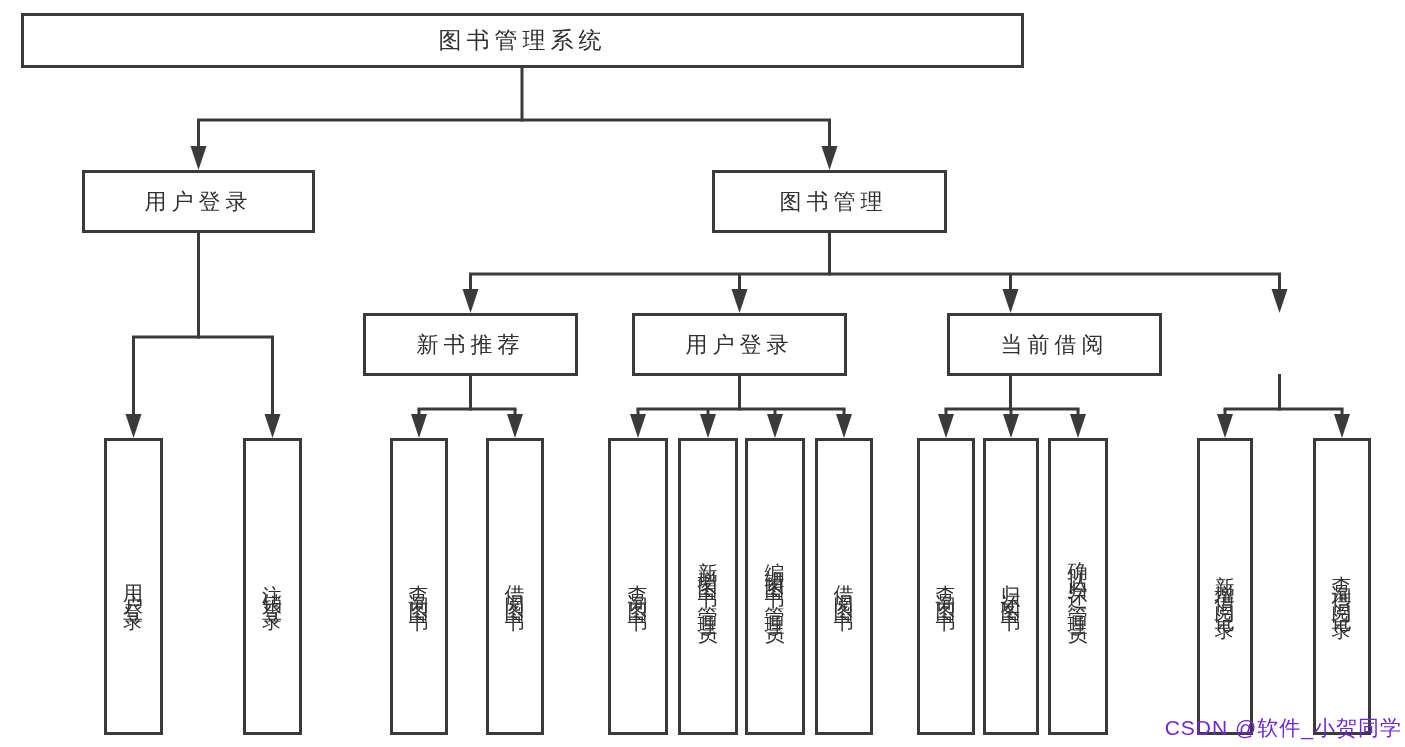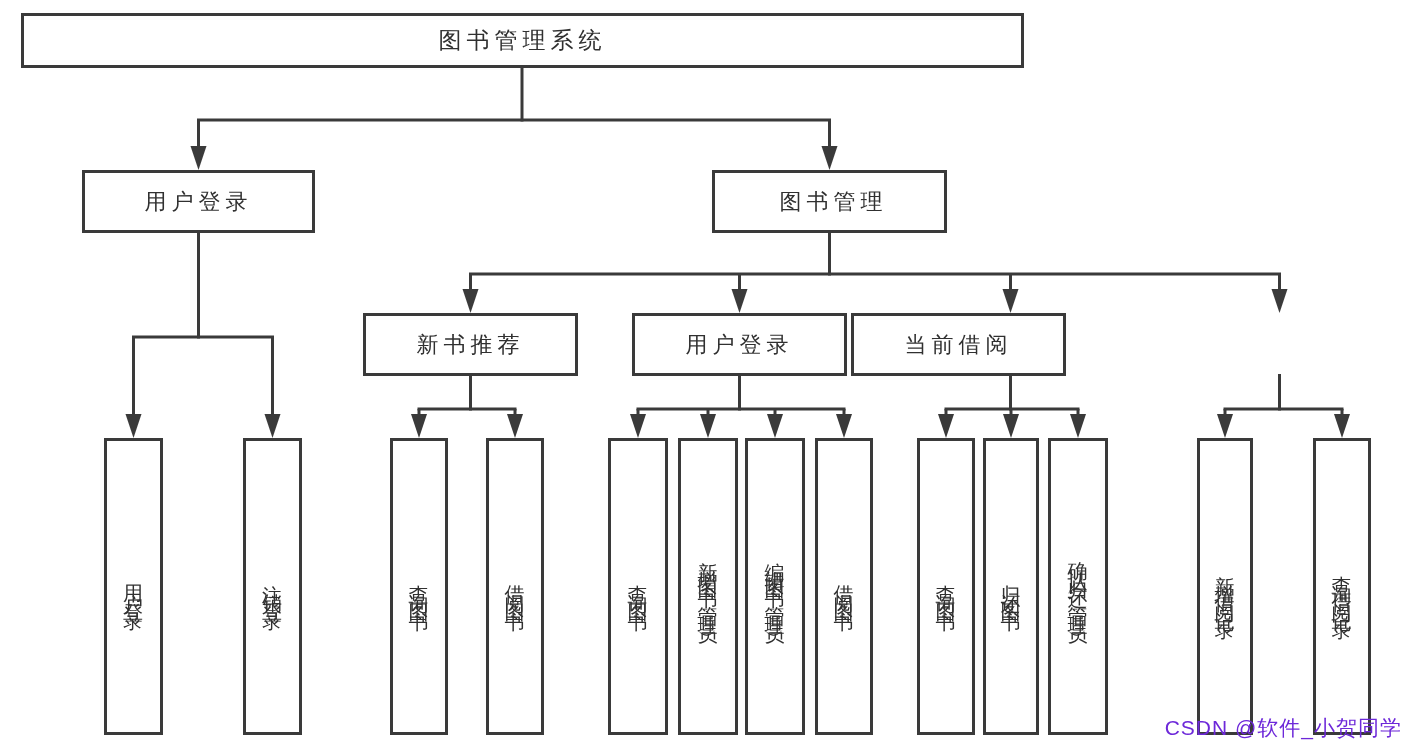--- a/index.html
+++ b/index.html
@@ -47,21 +47,21 @@
     font-size: 20px;
     letter-spacing: 9px;
     line-height: 1.0;
   }
   
   #node-root            { left: 21px;   top: 13px;  width: 1003px; height: 55px; }
   #node-user-login      { left: 82px;   top: 170px; width: 233px;  height: 63px; }
   #node-book-management { left: 712px;  top: 170px; width: 235px;  height: 63px; padding-left: 8px; }
   #node-new-book-rec    { left: 363px;  top: 313px; width: 215px;  height: 63px; }
   #node-book-borrowing  { left: 632px;  top: 313px; width: 215px;  height: 63px; }
-  #node-current-borrow  { left: 851px;  top: 313px; width: 215px;  height: 63px; }
+  #node-current-borrow  { left: 947px;  top: 313px; width: 215px;  height: 63px; }
   #node-borrow-records  { left: 1172px; top: 313px; width: 215px;  height: 63px; }
   .leaf { top: 438px; height: 297px; }
   #node-login           { left: 104px;  width: 59px; }
   #node-logout          { left: 243px;  width: 59px; }
   #node-rec-query       { left: 390px;  width: 58px; }
   #node-rec-borrow      { left: 486px;  width: 58px; }
   #node-bb-query        { left: 608px;  width: 60px; }
   #node-bb-add          { left: 678px;  width: 60px; }
   #node-bb-edit         { left: 745px;  width: 60px; }
   #node-bb-borrow       { left: 815px;  width: 58px; }

